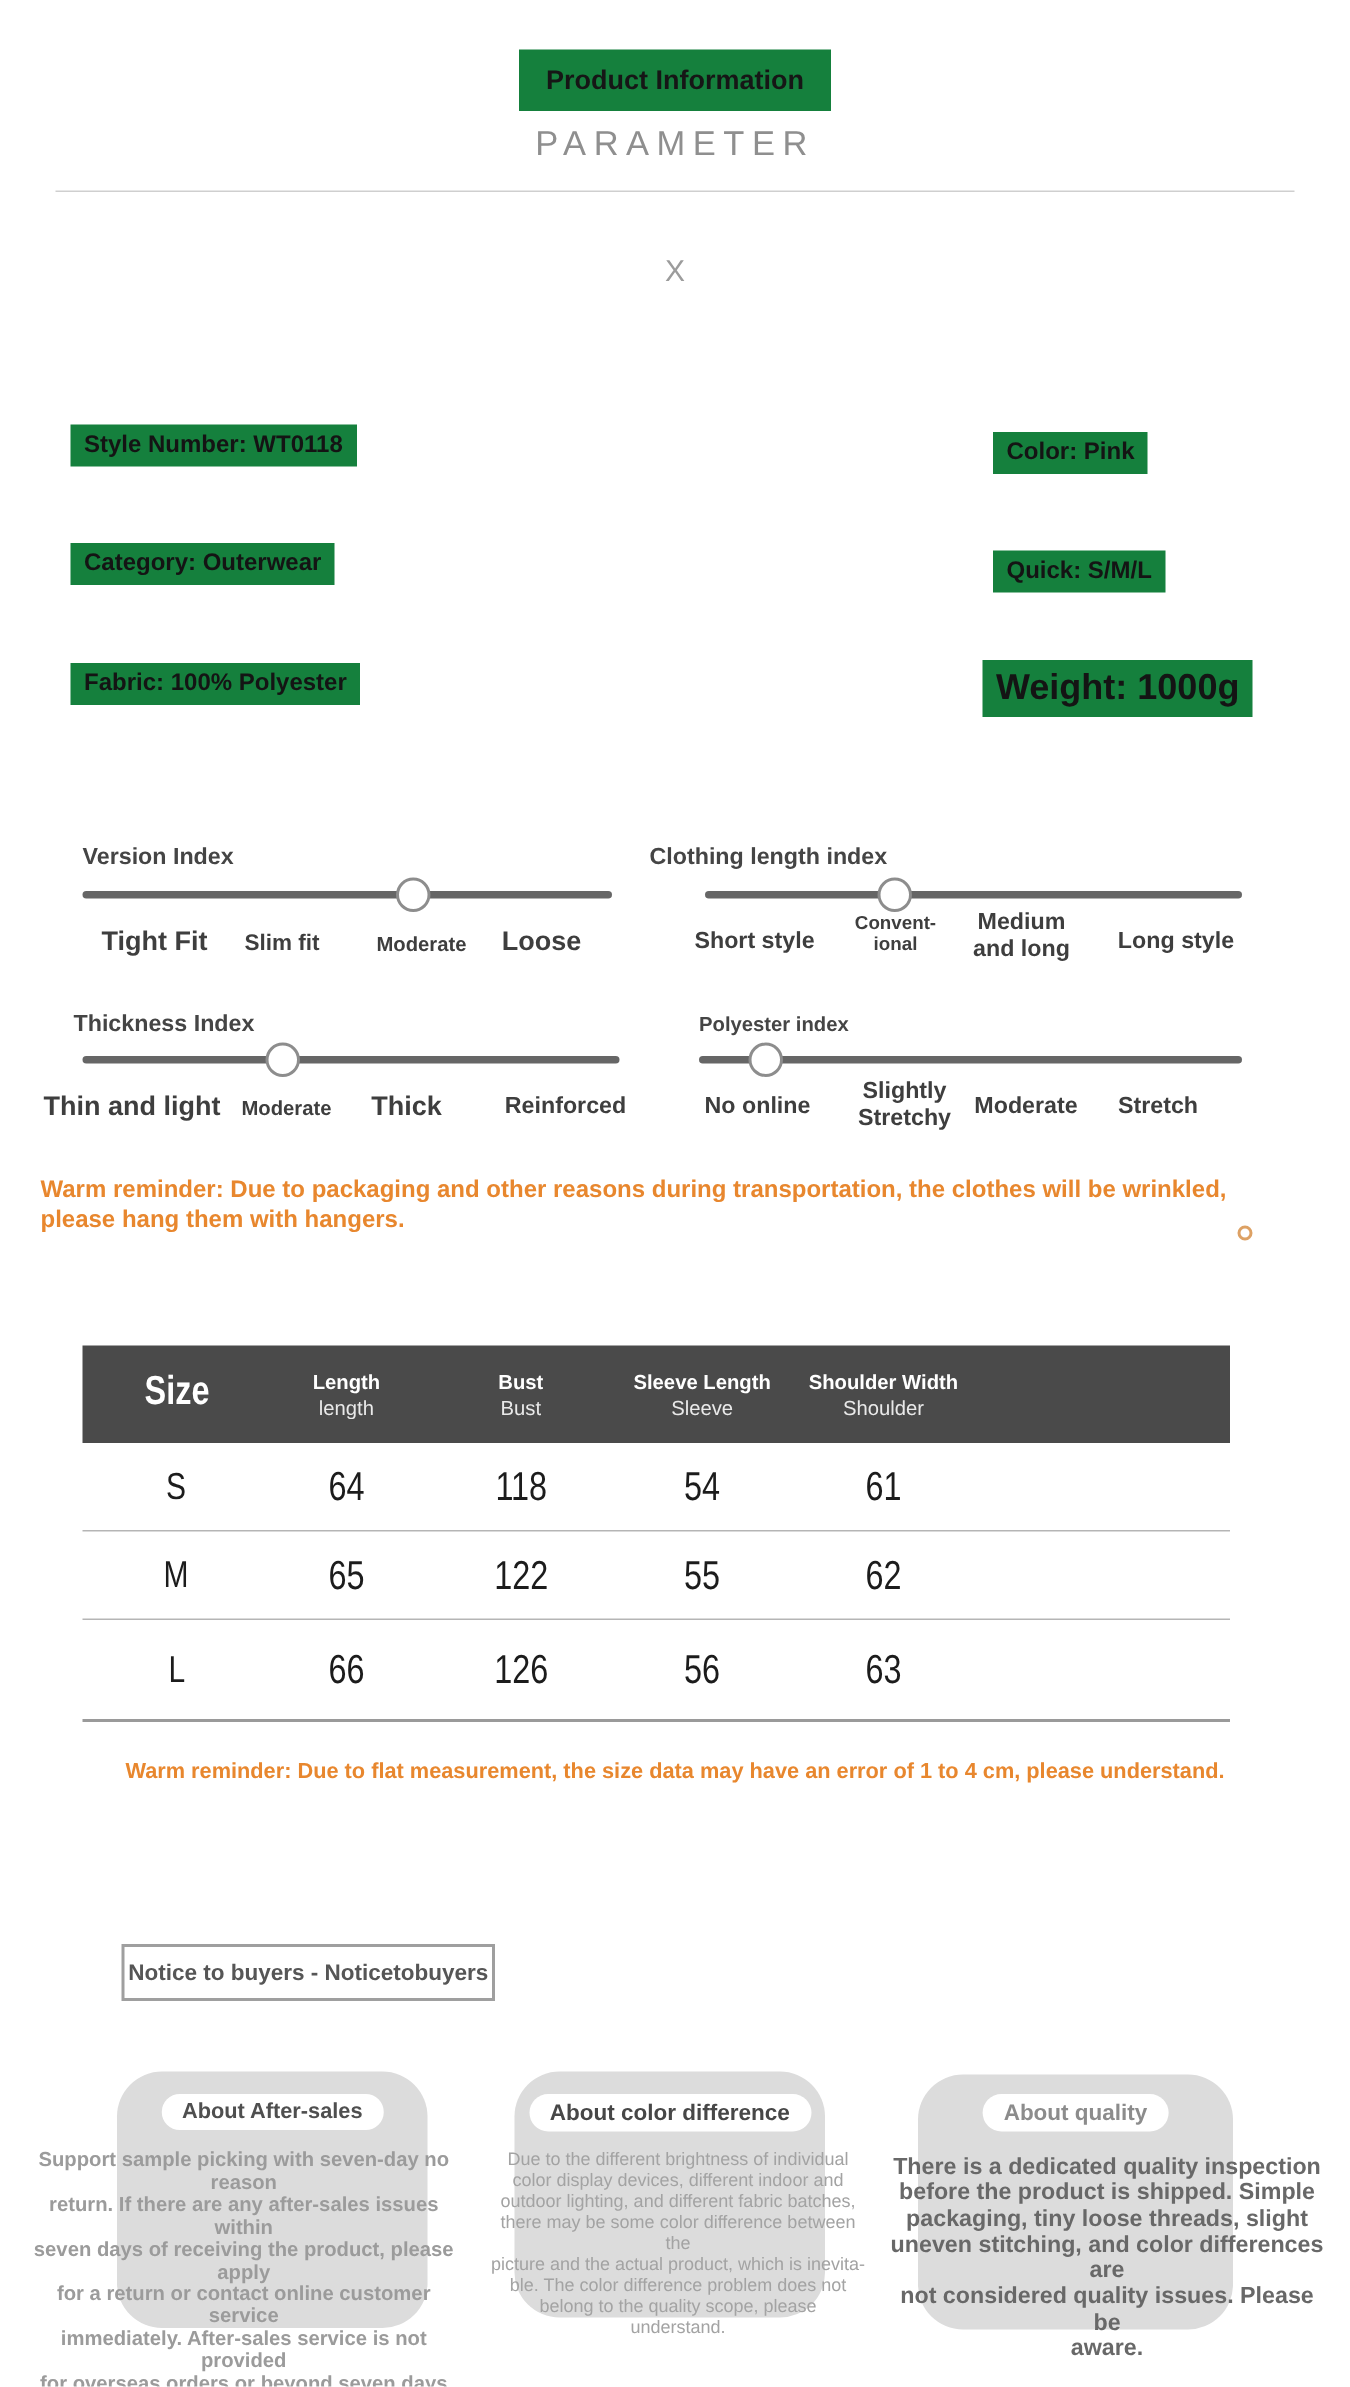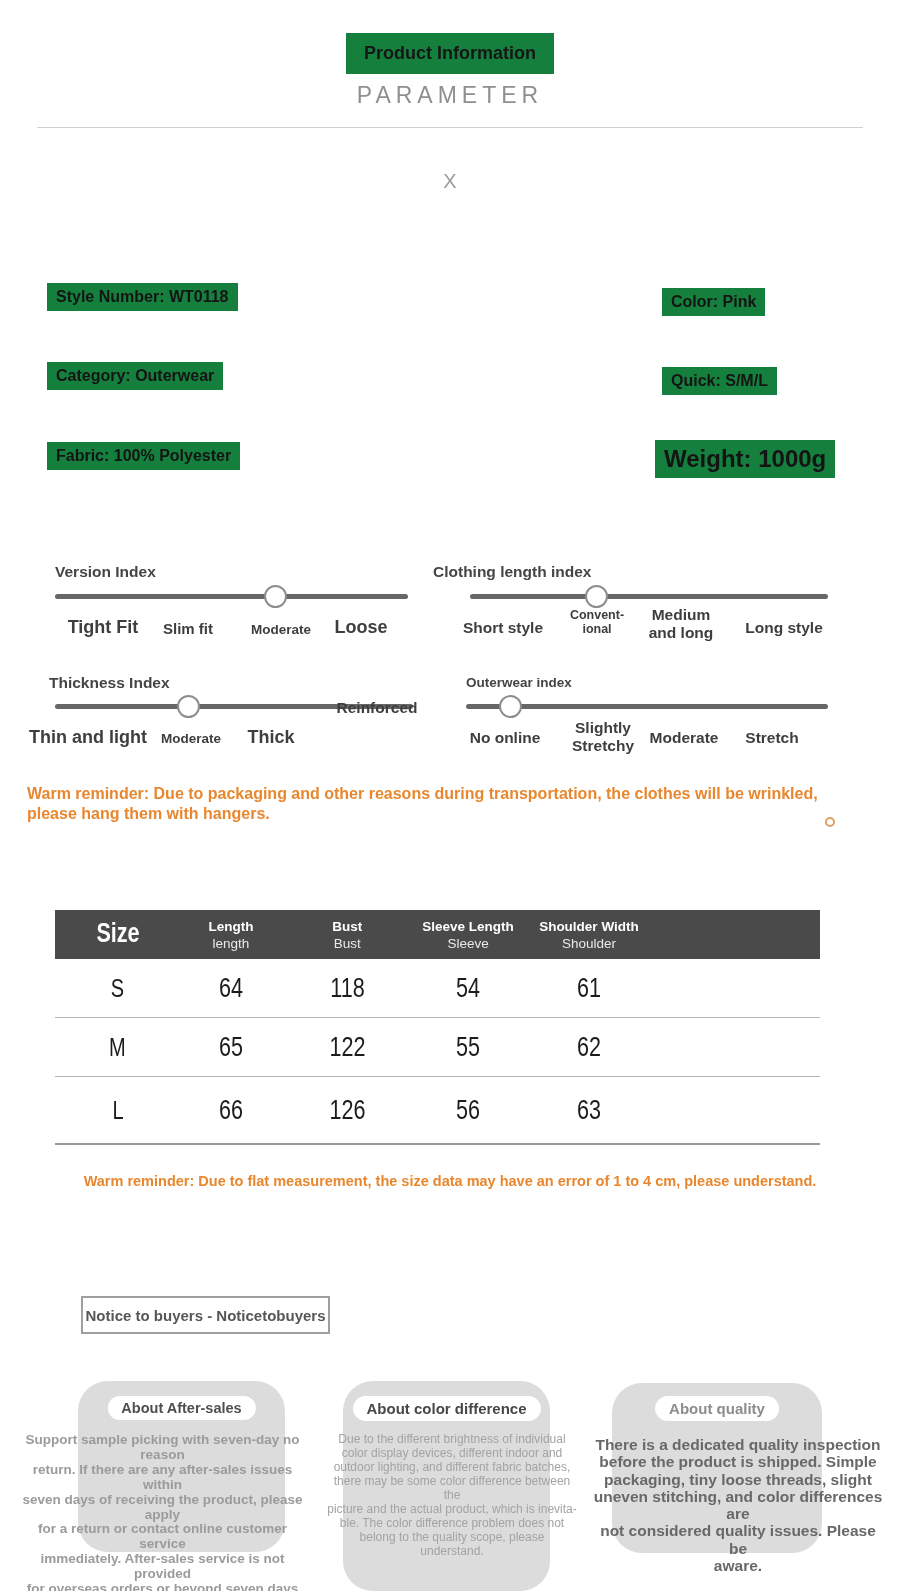--- a/index.html
+++ b/index.html
@@ -52,21 +52,21 @@
     font-weight:bold;color:#e8872e;
   }
   .stray-ring{
     left:825px;top:817px;width:6px;height:6px;border:2px solid #d79049;
     border-radius:50%;opacity:.85;
   }
 
   
   .size-table{left:55px;top:897px;width:765px;}
   .t-grid{display:grid;grid-template-columns:16.4% 13.2% 17.2% 14.4% 17.2% 1fr;align-items:center;}
-  .t-head{background:#4a4a4a;height:49px;color:#fff;margin-top:13px;}
+  .t-head{background:#4a4a4a;height:65px;color:#fff;}
   .t-head .cell{text-align:center;line-height:17px;}
   .t-head .c1{font-size:13.5px;font-weight:bold;}
   .t-head .c2{font-size:13.5px;opacity:.88;}
   .size-word{font-size:27px;font-weight:bold;}
   .cond{display:inline-block;transform:scaleX(.8);}
   .t-row{height:58px;border-bottom:1px solid #b5b5b5;color:#1c1c1c;}
   .t-row:last-child{height:66px;border-bottom:2px solid #9a9a9a;}
   .t-row .cell{text-align:center;}
   .sz-letter{font-size:25px;}
   .sz-num{font-size:27px;}
@@ -129,23 +129,23 @@
 and long</div>
 <div class="slbl lbl-md2" style="left:784px;top:619px;">Long style</div>
 
 <div class="abs slider-title" style="left:49px;top:674px;">Thickness Index</div>
 <div class="abs track" style="left:55px;top:704px;width:358px;">
   <div class="knob" style="left:calc(37% - 10px)"></div>
 </div>
 <div class="slbl lbl-lg" style="left:88px;top:727px;">Thin and light</div>
 <div class="slbl lbl-sm" style="left:191px;top:731px;">Moderate</div>
 <div class="slbl lbl-lg" style="left:271px;top:727px;">Thick</div>
-<div class="slbl lbl-md2" style="left:377px;top:699px;">Reinforced</div>
-
-<div class="abs slider-title-sm" style="left:466px;top:675px;">Outerwear index</div>
+<div class="slbl lbl-md2" style="left:377px;top:729px;">Reinforced</div>
+
+<div class="abs slider-title-sm" style="left:466px;top:675px;">Polyester index</div>
 <div class="abs track" style="left:466px;top:704px;width:362px;">
   <div class="knob" style="left:calc(12% - 10px)"></div>
 </div>
 <div class="slbl lbl-md2" style="left:505px;top:729px;">No online</div>
 <div class="slbl lbl-md2 lh18" style="left:603px;top:719px;">Slightly
 Stretchy</div>
 <div class="slbl lbl-md2" style="left:684px;top:729px;">Moderate</div>
 <div class="slbl lbl-md2" style="left:772px;top:729px;">Stretch</div>
 
 <div class="abs reminder1">Warm reminder: Due to packaging and other reasons during transportation, the clothes will be wrinkled,
@@ -210,21 +210,21 @@
 </div>
 <div class="card-body card1-body">Support sample picking with seven-day no reason
 return. If there are any after-sales issues within
 seven days of receiving the product, please apply
 for a return or contact online customer service
 immediately. After-sales service is not provided
 for overseas orders or beyond seven days after
 receipt. Quick return customized orders do not
 support seven-day no reason returns.</div>
 
-<div class="abs card" style="left:343px;top:1381px;width:207px;height:210px;text-align:center;">
+<div class="abs card" style="left:343px;top:1381px;width:207px;height:164px;text-align:center;">
   <div class="card-pill" style="color:#474747;font-size:15px;">About color difference</div>
 </div>
 <div class="card-body card2-body">Due to the different brightness of individual
 color display devices, different indoor and
 outdoor lighting, and different fabric batches,
 there may be some color difference between the
 picture and the actual product, which is inevita-
 ble. The color difference problem does not
 belong to the quality scope, please understand.</div>
 

